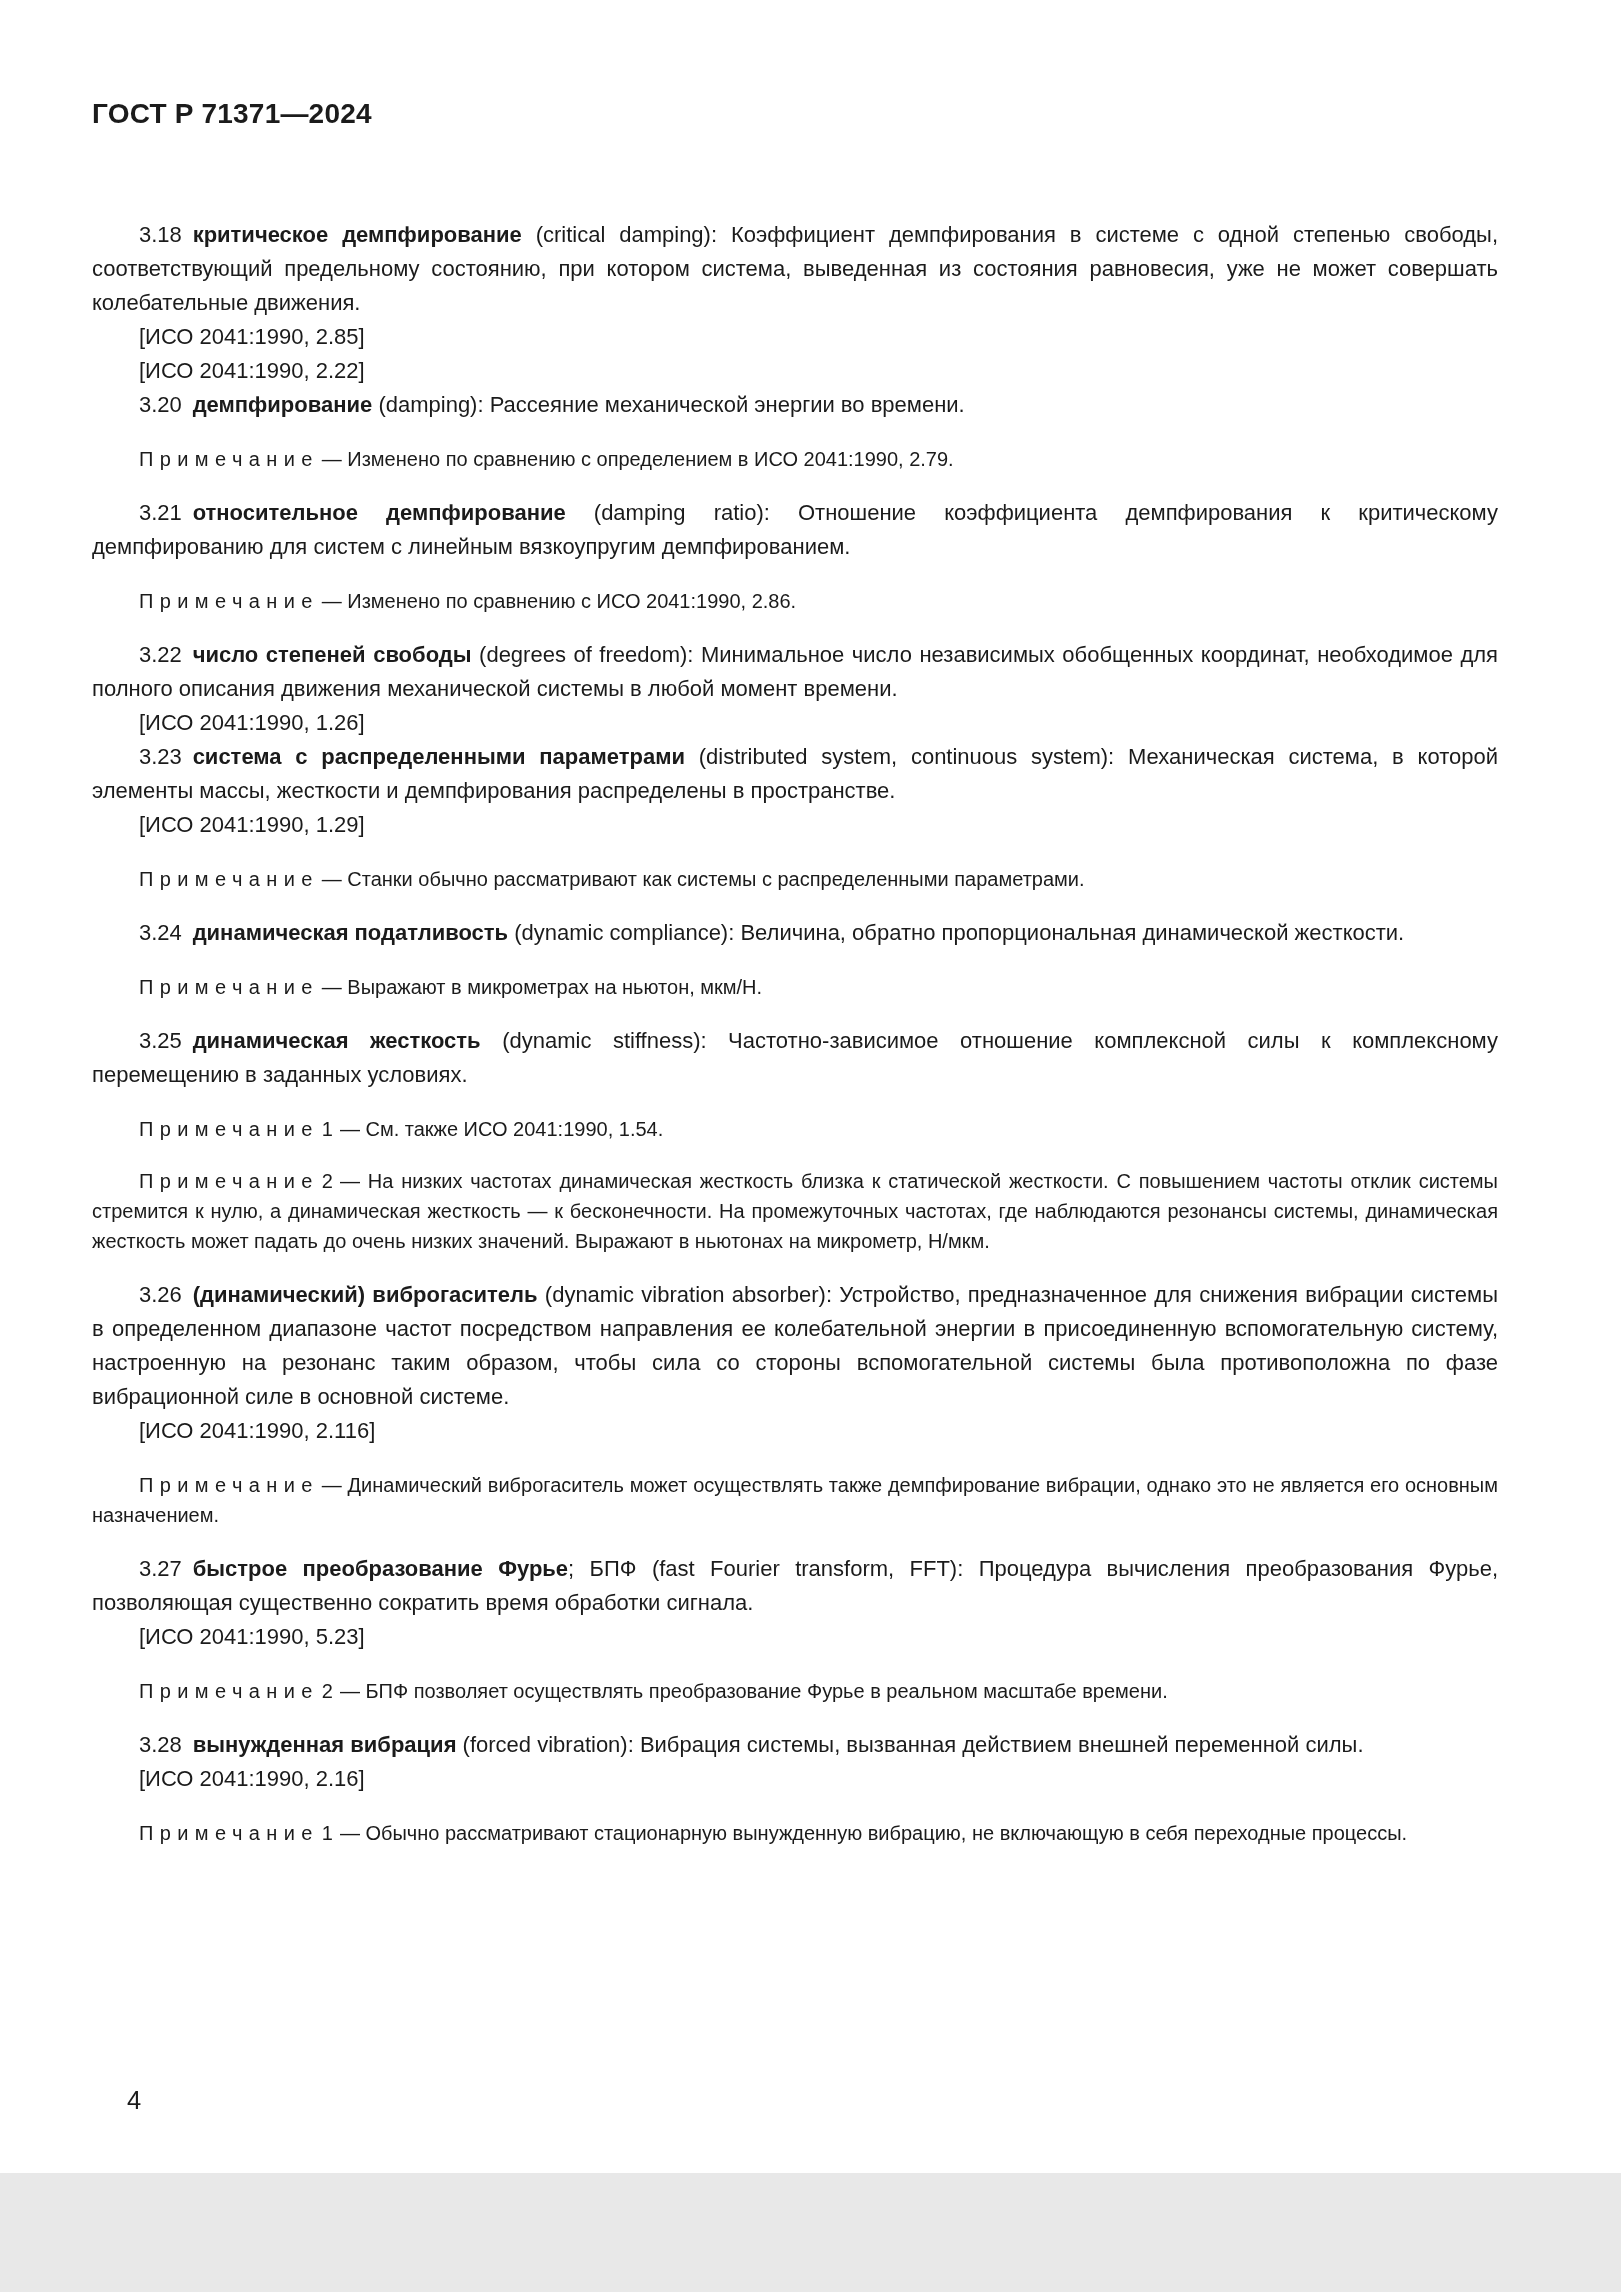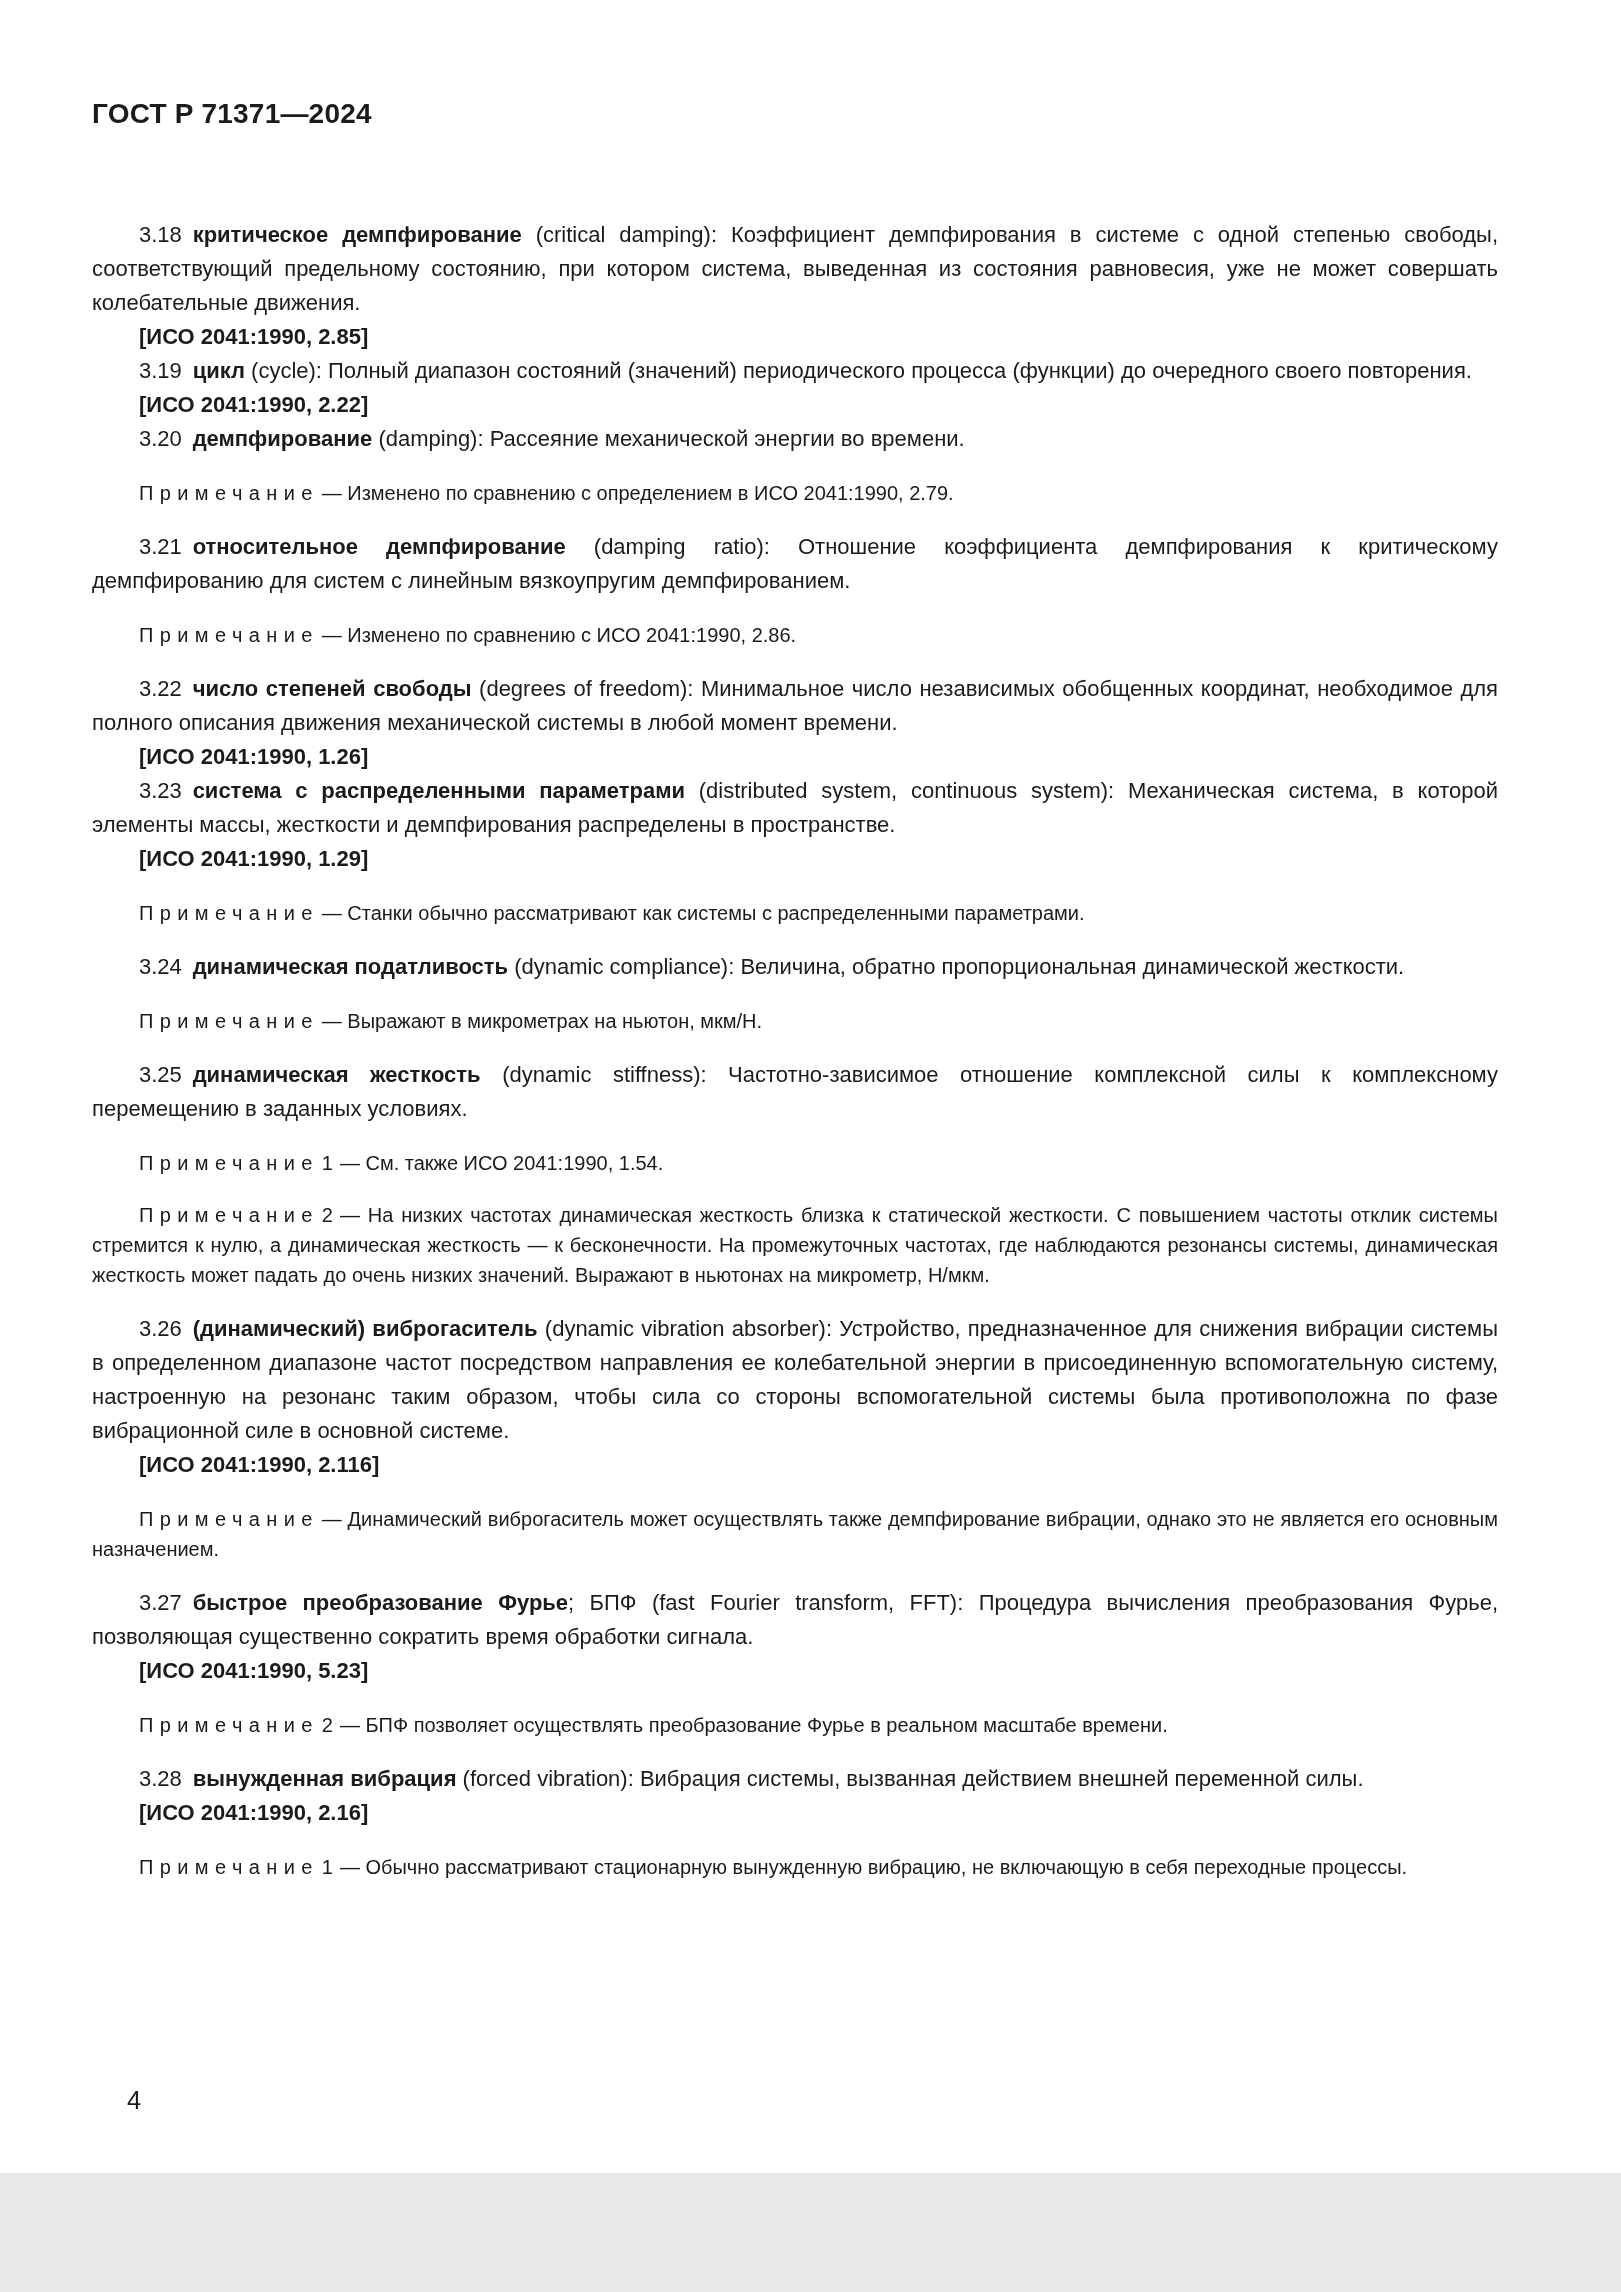--- a/index.html
+++ b/index.html
@@ -24,21 +24,21 @@
     letter-spacing: 0.2px;
     margin: 0 0 88px 0;
   }
   .para {
     font-size: 22px;
     line-height: 34px;
     margin: 0;
     text-align: justify;
   }
   .para.term { text-indent: 47px; }
-  .para.source { text-indent: 47px; text-align: left; font-weight: bold; }
+  .para.source { text-indent: 47px; text-align: left; }
   .num { margin-right: 10.8px; }
   .term-name { font-weight: bold; }
   .note {
     font-size: 20px;
     line-height: 30px;
     margin: 22px 0;
     text-align: justify;
     text-indent: 47px;
   }
   .note-label { letter-spacing: 0.32em; margin-right: 0.15em; }
@@ -53,21 +53,20 @@
 </head>
 <body>
 
 <div class="page">
 
   <p class="doc-header">ГОСТ Р 71371—2024</p>
 
   <p class="para term"><span class="num">3.18</span><span class="term-name">критическое демпфирование</span><span> (critical damping): Коэффициент демпфирования в системе с одной степенью свободы, соответствующий предельному состоянию, при котором система, выведенная из состояния равновесия, уже не может совершать колебательные движения.</span></p>
   <p class="para source">[ИСО 2041:1990, 2.85]</p>
 
-  <p class="para term"><span class="num">3.19</span><span class="term-name">цикл</span><span> (cycle): Полный диапазон состояний (значений) периодического процесса (функции) до очередного своего повторения.</span></p>
   <p class="para source">[ИСО 2041:1990, 2.22]</p>
 
   <p class="para term"><span class="num">3.20</span><span class="term-name">демпфирование</span><span> (damping): Рассеяние механической энергии во времени.</span></p>
   <p class="note"><span class="note-label">Примечание</span><span class="note-num"></span><span>— Изменено по сравнению с определением в ИСО 2041:1990, 2.79.</span></p>
 
   <p class="para term"><span class="num">3.21</span><span class="term-name">относительное демпфирование</span><span> (damping ratio): Отношение коэффициента демпфирования к критическому демпфированию для систем с линейным вязкоупругим демпфированием.</span></p>
   <p class="note"><span class="note-label">Примечание</span><span class="note-num"></span><span>— Изменено по сравнению с ИСО 2041:1990, 2.86.</span></p>
 
   <p class="para term"><span class="num">3.22</span><span class="term-name">число степеней свободы</span><span> (degrees of freedom): Минимальное число независимых обобщенных координат, необходимое для полного описания движения механической системы в любой момент времени.</span></p>
   <p class="para source">[ИСО 2041:1990, 1.26]</p>

